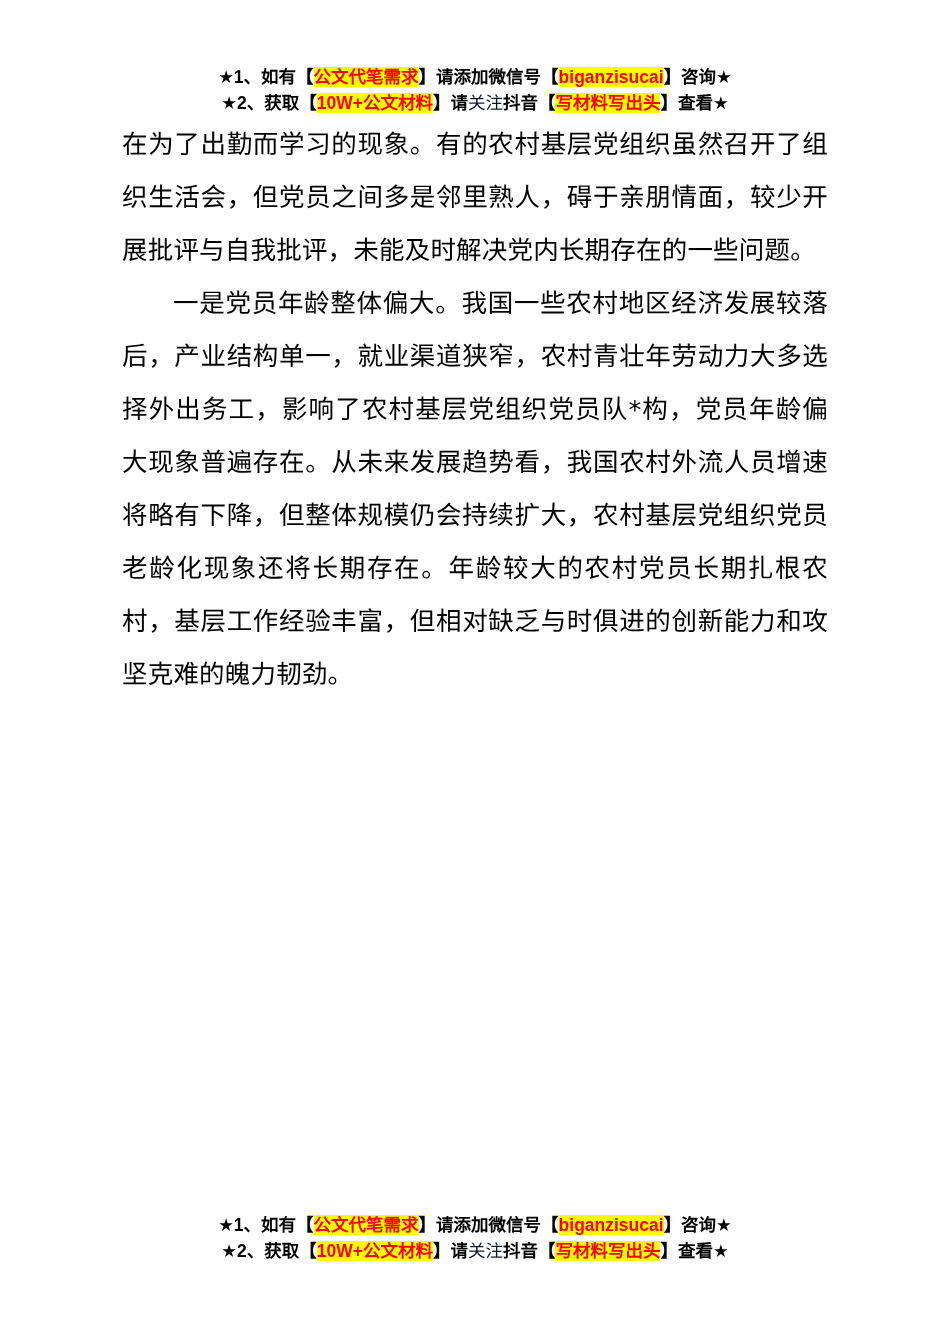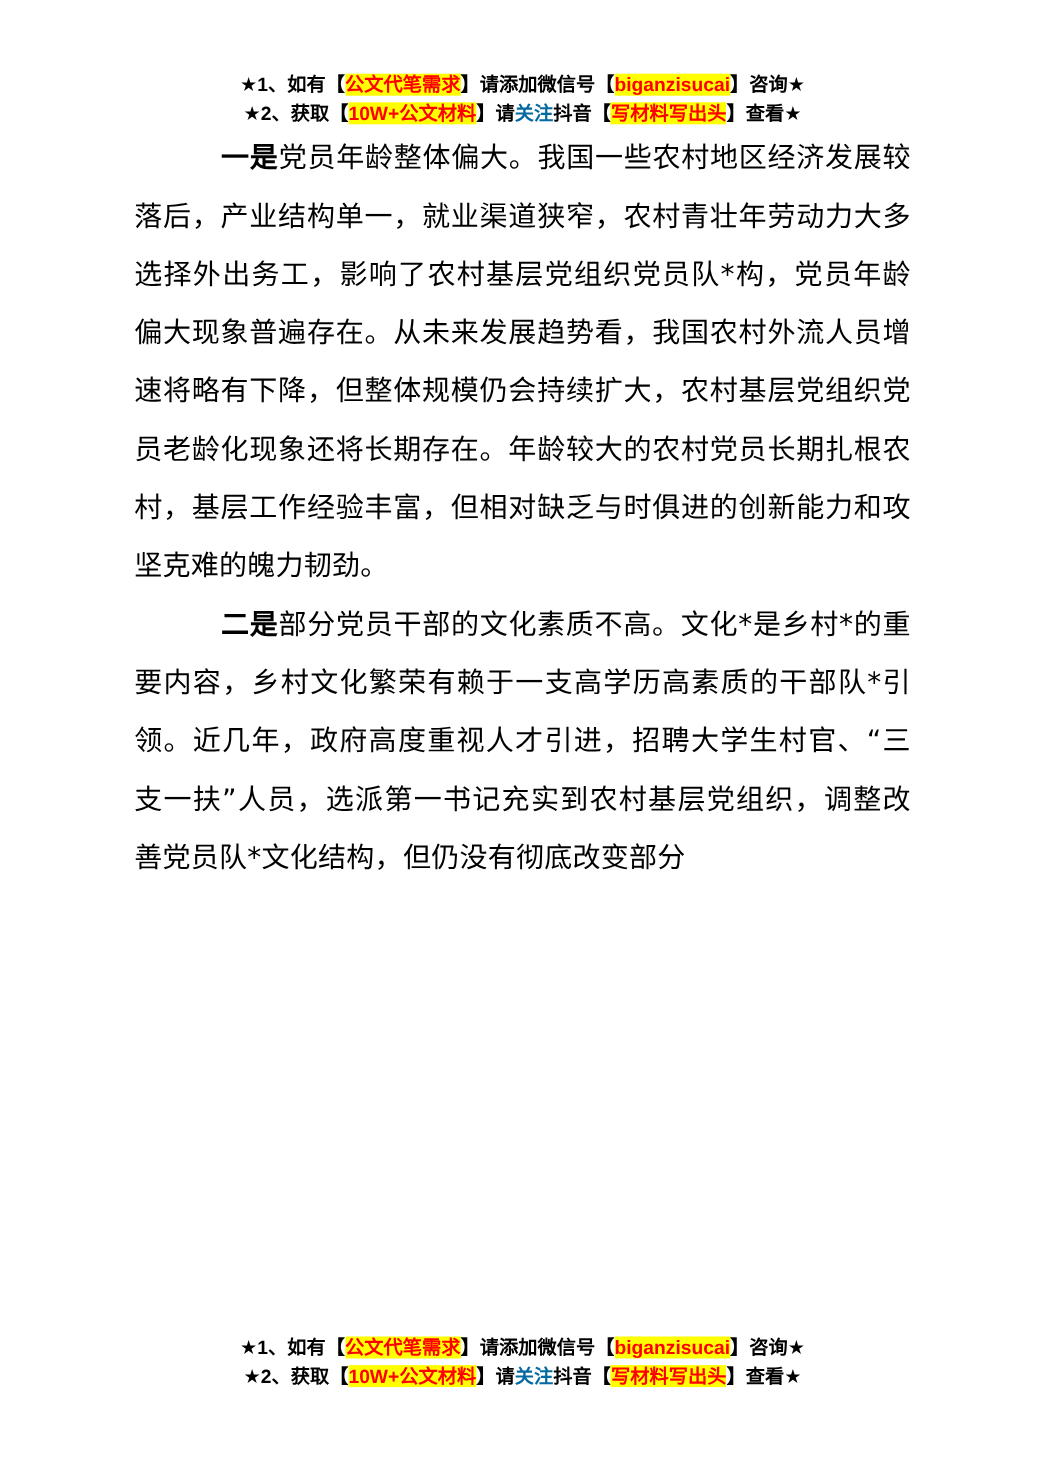--- a/index.html
+++ b/index.html
@@ -33,22 +33,22 @@
   }
   .promo-top { top: 64px; }
   .promo-bottom { top: 1212px; }
   .promo-line { display: block; text-align: center; }
   .hl-yellow {
     background: #ffff00;
     color: #ff0000;
     font-weight: bold;
   }
   .red {
-    color: #0369a1;
-    font-weight: bold;
+    color: #0f172a;
+    font-weight: normal;
   }
   .star { color: #000000; }
 
   
   .doc {
     position: absolute;
     left: 122px;
     top: 118px;
     width: 706px;
   }
@@ -61,40 +61,40 @@
     text-align: justify;
     text-justify: inter-ideograph;
     letter-spacing: 0.2px;
   }
   .indent { text-indent: 2em; }
   .heading {
     font-weight: bold;
     text-indent: 2em;
     font-size: 25.5px;
   }
-  .lead { font-weight: bold; margin-left: 28px; }
+  .lead { font-weight: normal; }
 </style>
 </head>
 <body>
 
 <div class="page">
 
   <div class="promo promo-top">
     <span class="promo-line"><span class="star">★1、如有【</span><span class="hl-yellow">公文代笔需求</span><span>】请添加微信号【</span><span class="hl-yellow">biganzisucai</span><span>】咨询★</span></span>
     <span class="promo-line"><span class="star">★2、获取【</span><span class="hl-yellow">10W+公文材料</span><span>】请</span><span class="red">关注</span><span>抖音【</span><span class="hl-yellow">写材料写出头</span><span>】查看★</span></span>
   </div>
 
   <div class="doc">
 
+    <p class="">在为了出勤而学习的现象。有的农村基层党组织虽然召开了组织生活会，但党员之间多是邻里熟人，碍于亲朋情面，较少开展批评与自我批评，未能及时解决党内长期存在的一些问题。</p>
 
 
 
     <p class="indent"><span class="lead">一是</span><span>党员年龄整体偏大。我国一些农村地区经济发展较落后，产业结构单一，就业渠道狭窄，农村青壮年劳动力大多选择外出务工，影响了农村基层党组织党员队*构，党员年龄偏大现象普遍存在。从未来发展趋势看，我国农村外流人员增速将略有下降，但整体规模仍会持续扩大，农村基层党组织党员老龄化现象还将长期存在。年龄较大的农村党员长期扎根农村，基层工作经验丰富，但相对缺乏与时俱进的创新能力和攻坚克难的魄力韧劲。</span></p>
 
-    <p class="indent"><span class="lead">二是</span><span>部分党员干部的文化素质不高。文化*是乡村*的重要内容，乡村文化繁荣有赖于一支高学历高素质的干部队*引领。近几年，政府高度重视人才引进，招聘大学生村官、“三支一扶”人员，选派第一书记充实到农村基层党组织，调整改善党员队*文化结构，但仍没有彻底改变部分</span></p>
 
   </div>
 
   <div class="promo promo-bottom">
     <span class="promo-line"><span class="star">★1、如有【</span><span class="hl-yellow">公文代笔需求</span><span>】请添加微信号【</span><span class="hl-yellow">biganzisucai</span><span>】咨询★</span></span>
     <span class="promo-line"><span class="star">★2、获取【</span><span class="hl-yellow">10W+公文材料</span><span>】请</span><span class="red">关注</span><span>抖音【</span><span class="hl-yellow">写材料写出头</span><span>】查看★</span></span>
   </div>
 
 </div>
 

